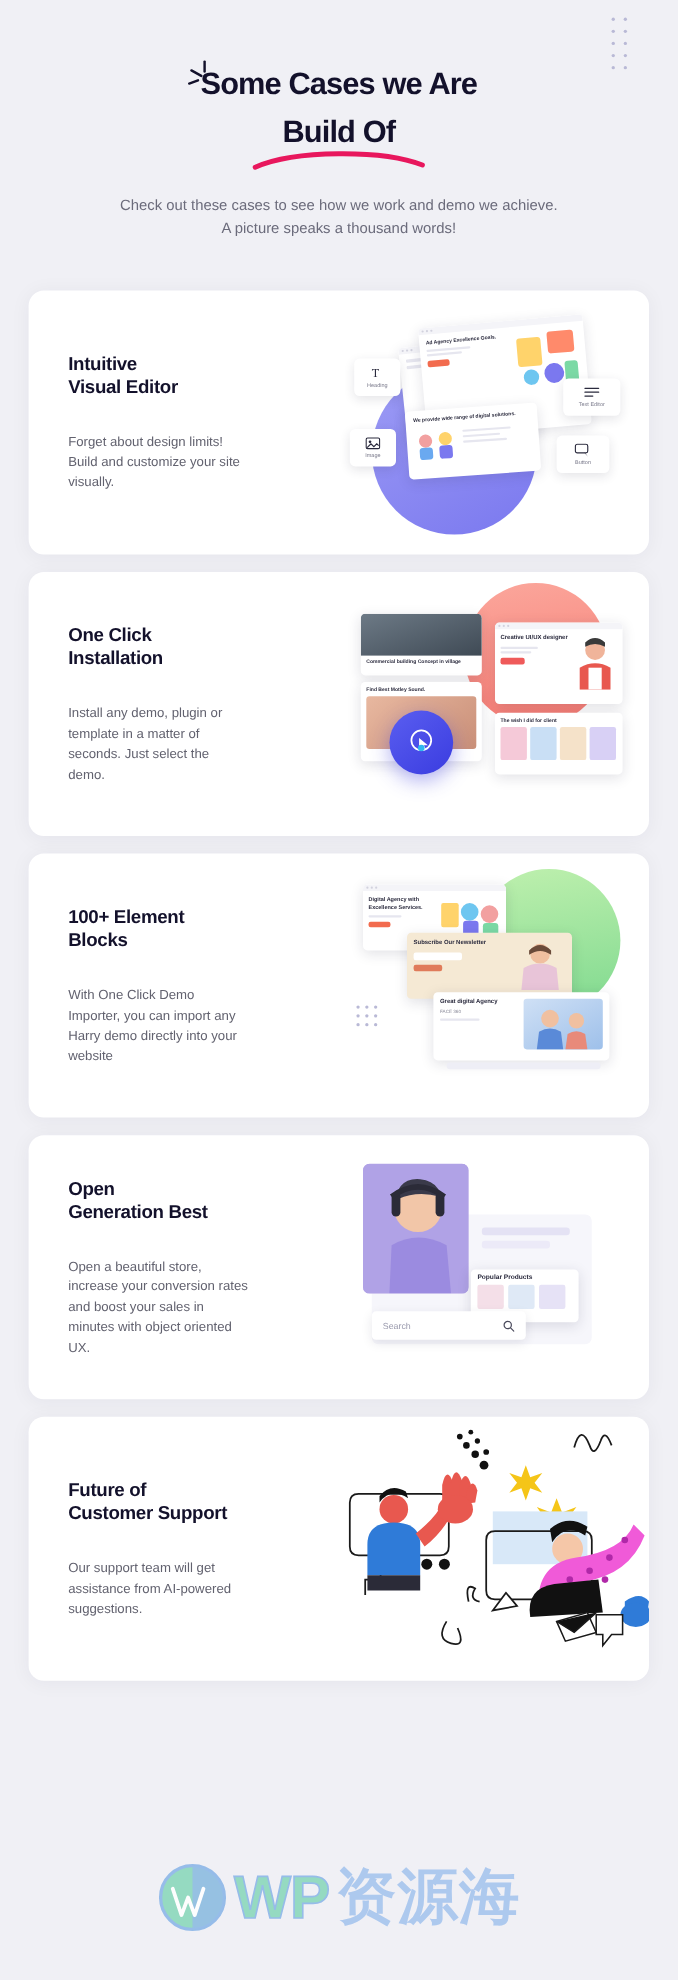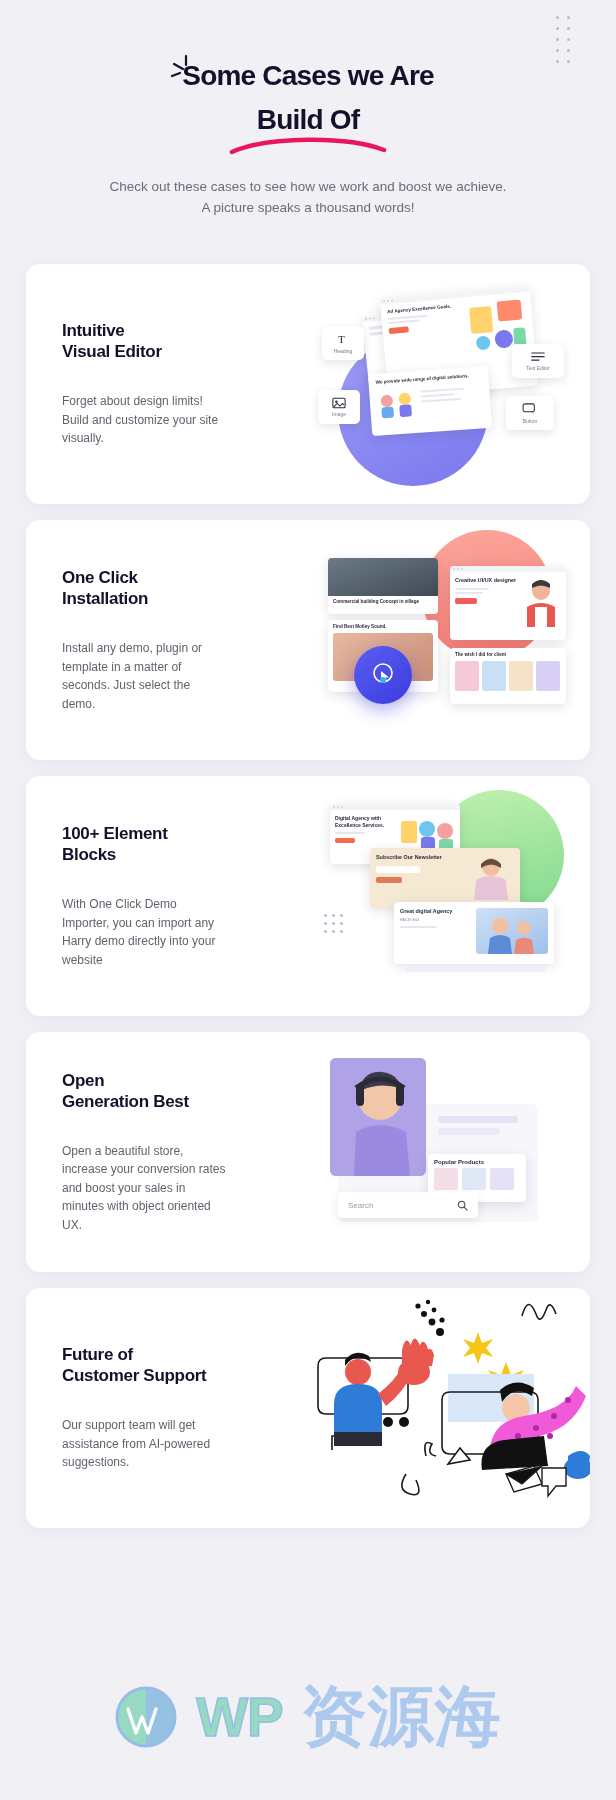--- a/index.html
+++ b/index.html
@@ -51,25 +51,25 @@
   .blob{ position:absolute; border-radius:50%; }
 
   .chip{ position:absolute; background:#fff; border-radius:5px; box-shadow:0 3px 10px rgba(30,30,60,0.12);
          display:flex; flex-direction:column; align-items:center; justify-content:center; }
   .chip .lbl{ font-size:5px; color:#7b7b8c; margin-top:2px; }
 
   .ln{ background:#e6e6ef; border-radius:1px; }
 
   
   .watermark{ position:absolute; left:0; right:0; bottom:38px; display:flex;
-              align-items:center; justify-content:center; gap:18px; opacity:.92; z-index:20; }
+              align-items:center; justify-content:center; gap:6px; opacity:.92; z-index:20; }
   .wm-logo{ width:64px; height:64px; }
   .wm-wp{ font-size:55px; font-weight:700; color:#8ed9bd; letter-spacing:-1px;
           -webkit-text-stroke:1.5px #8fb8e8; }
-  .wm-cn{ font-size:66px; font-weight:700; color:#a8c6ee; letter-spacing:1px; }
+  .wm-cn{ font-size:55px; font-weight:700; color:#a8c6ee; letter-spacing:1px; }
 </style>
 </head>
 <body>
 
 <div class="header">
 
   <div class="dots-right">
     <div class="row">
         <i></i>
         <i></i>
@@ -101,21 +101,21 @@
       </g>
     </svg>
     <span class="l1">Some Cases we Are</span>
     <span class="l2">Build Of</span>
     <svg class="underline" viewBox="0 0 160 22">
       <path d="M4 18 C40 2, 120 2, 156 16" stroke="#e8175d" stroke-width="4.5" fill="none" stroke-linecap="round"></path>
     </svg>
   </div>
 
   <div class="subtitle">
-    <div>Check out these cases to see how we work and boost we achieve.</div>
+    <div>Check out these cases to see how we work and demo we achieve.</div>
     <div>A picture speaks a thousand words!</div>
   </div>
 </div>
 
 <div class="cards">
 
   <div class="card">
     <div class="card-text">
       <div class="card-title">
         <div>Intuitive</div>

